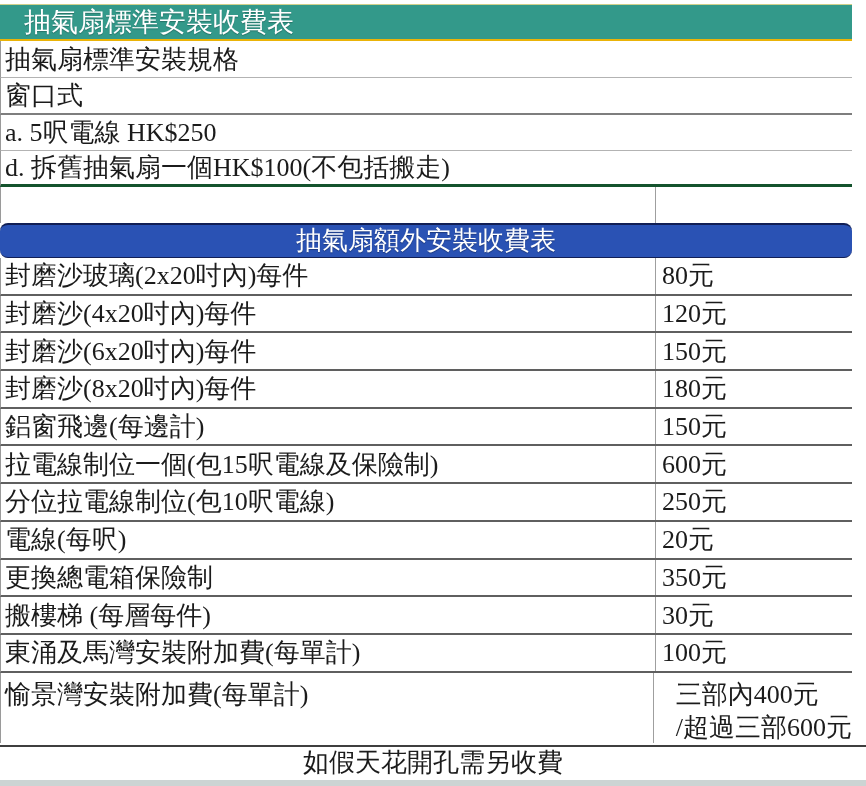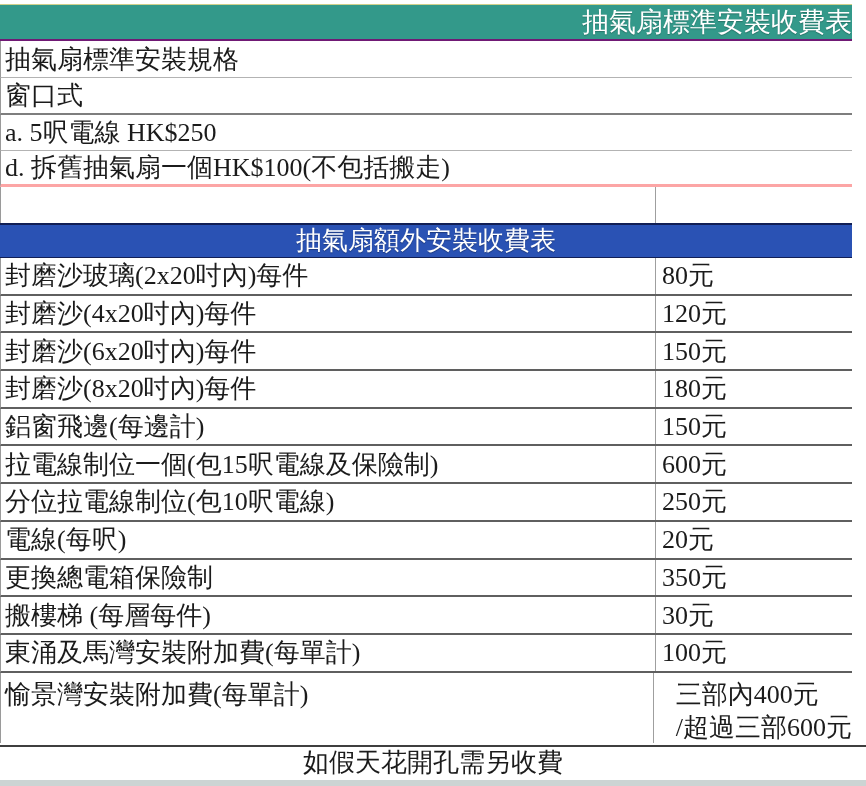--- a/index.html
+++ b/index.html
@@ -13,56 +13,58 @@
   }
   .table-area{
     position:absolute;left:0;top:0;width:852px;
   }
   .top-gap{height:4px;}
   
   .green-header{
     height:37px;
     background:#33998a;
     border-top:1px solid #cfd08a;
-    border-bottom:2px solid #701a75;
+    border-bottom:2px solid #eab308;
     box-sizing:border-box;
-    display:flex;align-items:center;justify-content:flex-end;
+    display:flex;align-items:center;justify-content:flex-start;
     color:#ffffff;font-size:27px;line-height:1;
     text-shadow:0 1px 1px rgba(0,0,0,0.25);
+    padding-left:24px;
   }
   
   .std-row{
     box-sizing:border-box;
     border-left:1px solid #9a9a9a;
     display:flex;align-items:center;
     padding-left:4px;
     font-size:26px;
     background:#ffffff;
   }
   .std-row.r0{height:37px;border-bottom:2px solid #7e7e7e;}
   .std-row.r1{height:37px;border-bottom:1px solid #b3b3b3;}
   .std-row.r2{height:36px;border-bottom:1px solid #b3b3b3;}
-  .std-row.r3{height:36px;border-bottom:3px solid #fca5a5;}
+  .std-row.r3{height:36px;border-bottom:3px solid #14532d;}
   
   .empty-row{
     height:36px;box-sizing:border-box;
     border-left:1px solid #9a9a9a;
     display:flex;background:#ffffff;
   }
   .empty-row .left{width:655px;box-sizing:border-box;border-right:1px solid #9f9f9f;}
   .empty-row .right{flex:1;}
   
   .blue-header{
     height:35px;box-sizing:border-box;
     background:#2a52b4;
     border-top:2px solid #111f55;
     border-bottom:1px solid #111f55;
     display:flex;align-items:center;justify-content:center;
     color:#ffffff;font-size:26px;line-height:1;
     text-shadow:0 1px 1px rgba(0,0,0,0.3);
+    border-radius:8px;
   }
   
   .price-row{
     box-sizing:border-box;height:37.7px;
     border-left:1px solid #9a9a9a;
     border-bottom:2px solid #5f5f5f;
     display:flex;background:#ffffff;
     font-size:26px;
   }
   .price-row .item{

